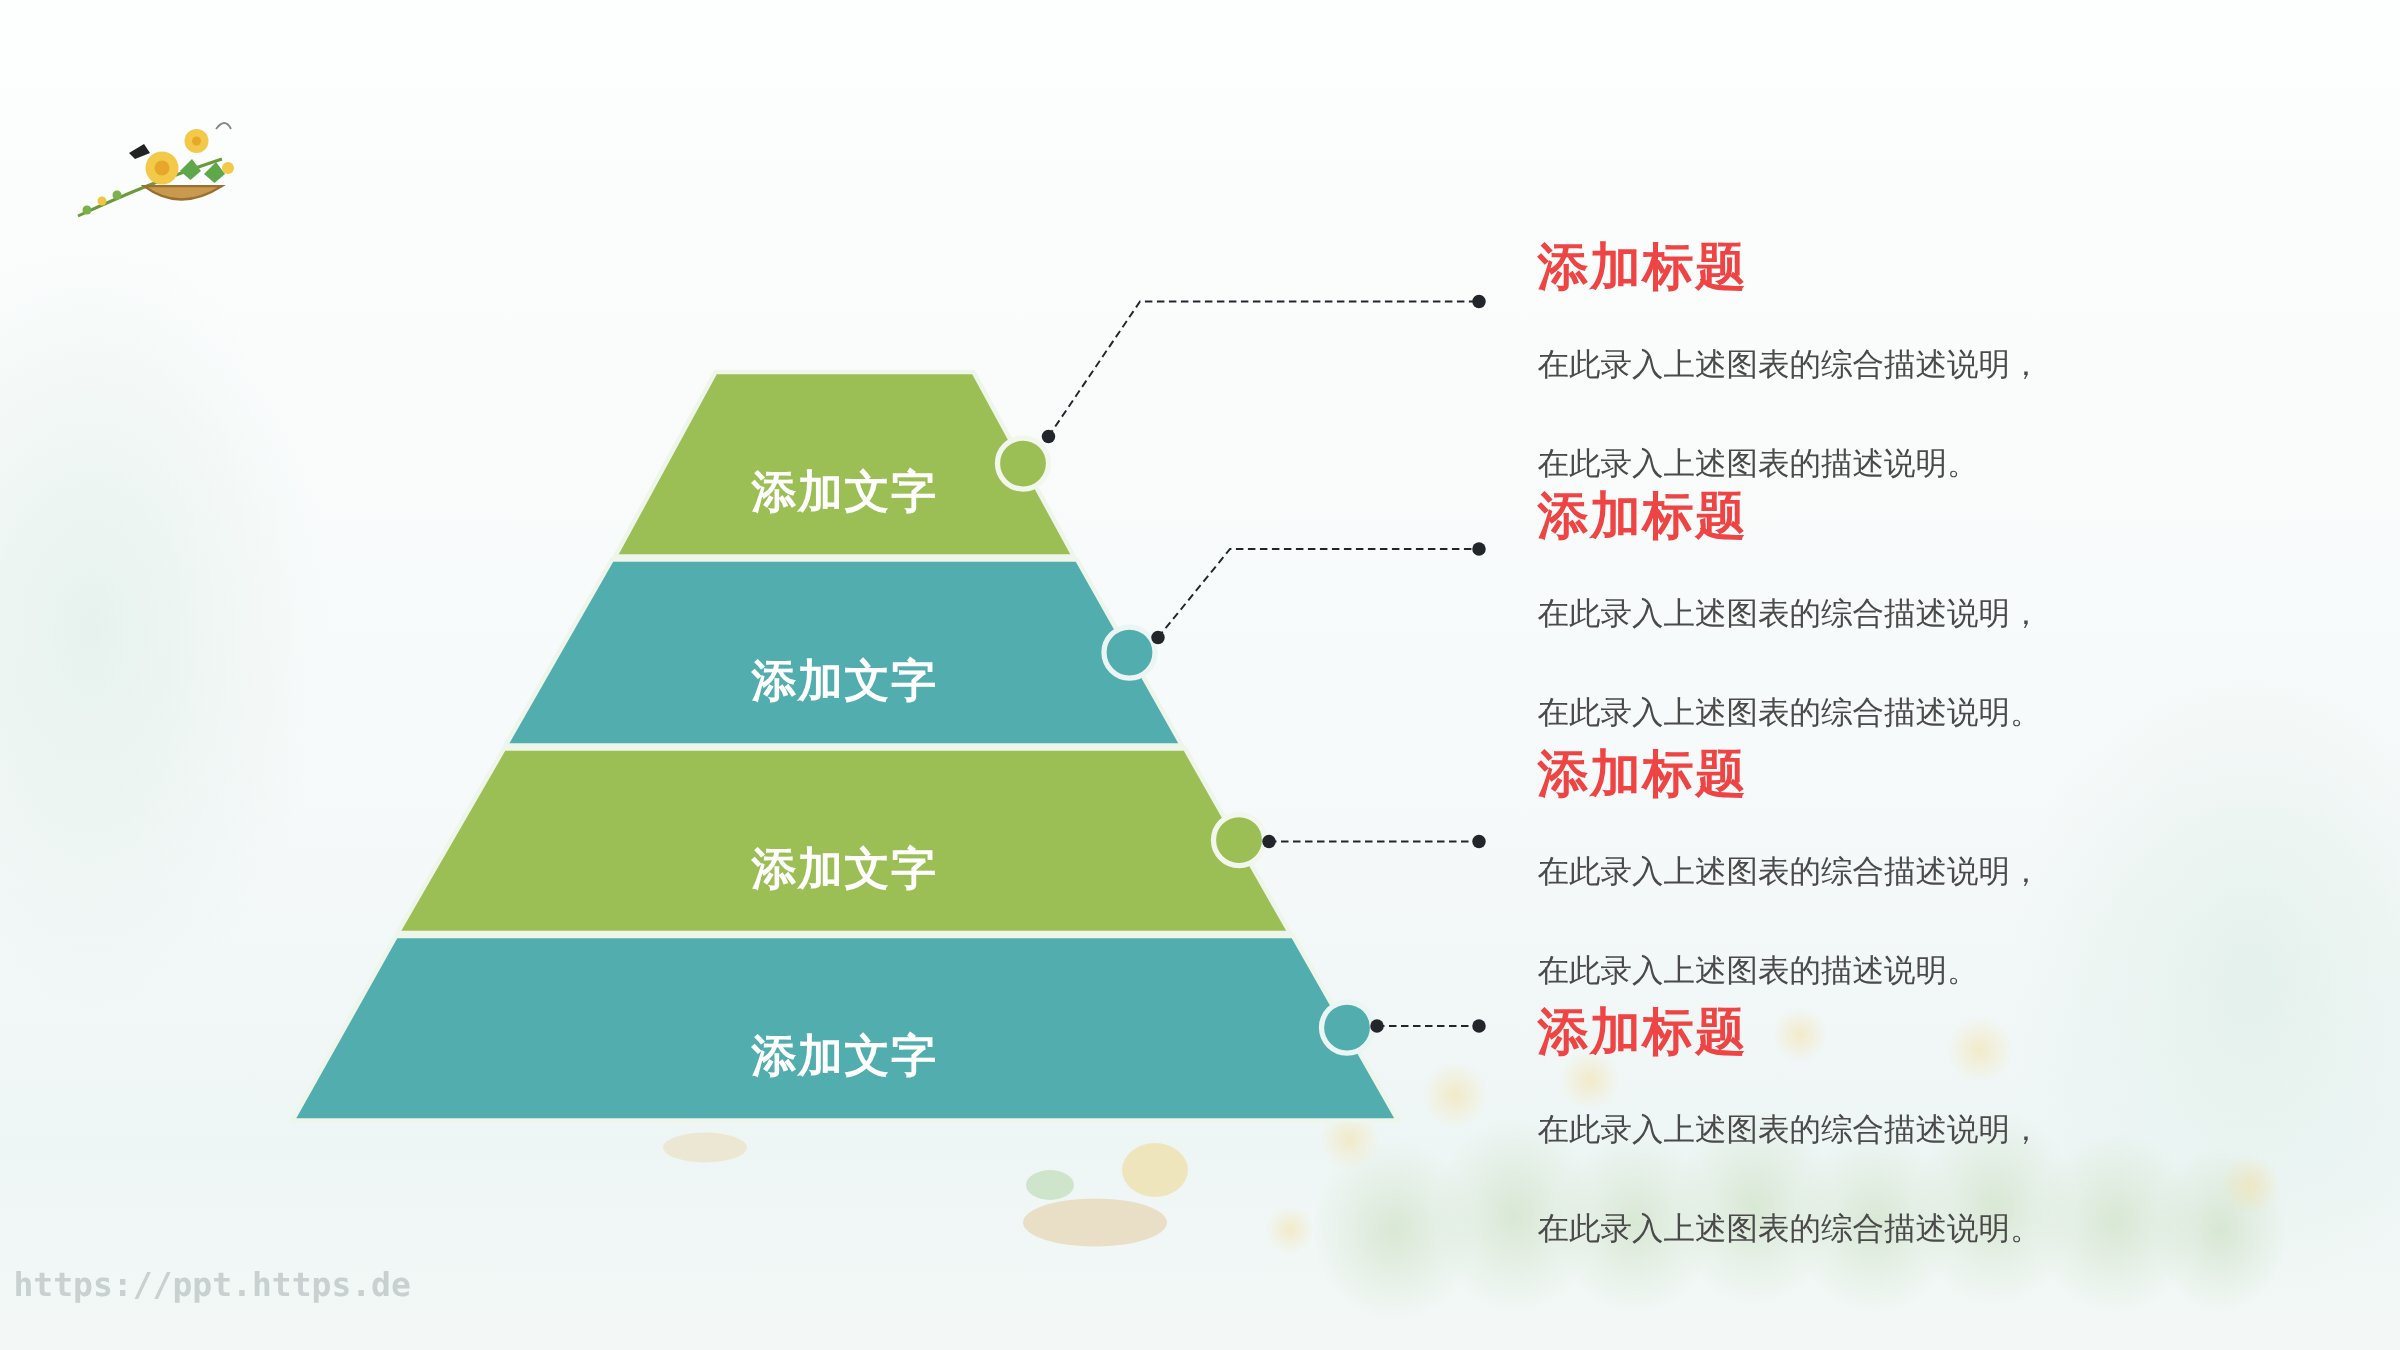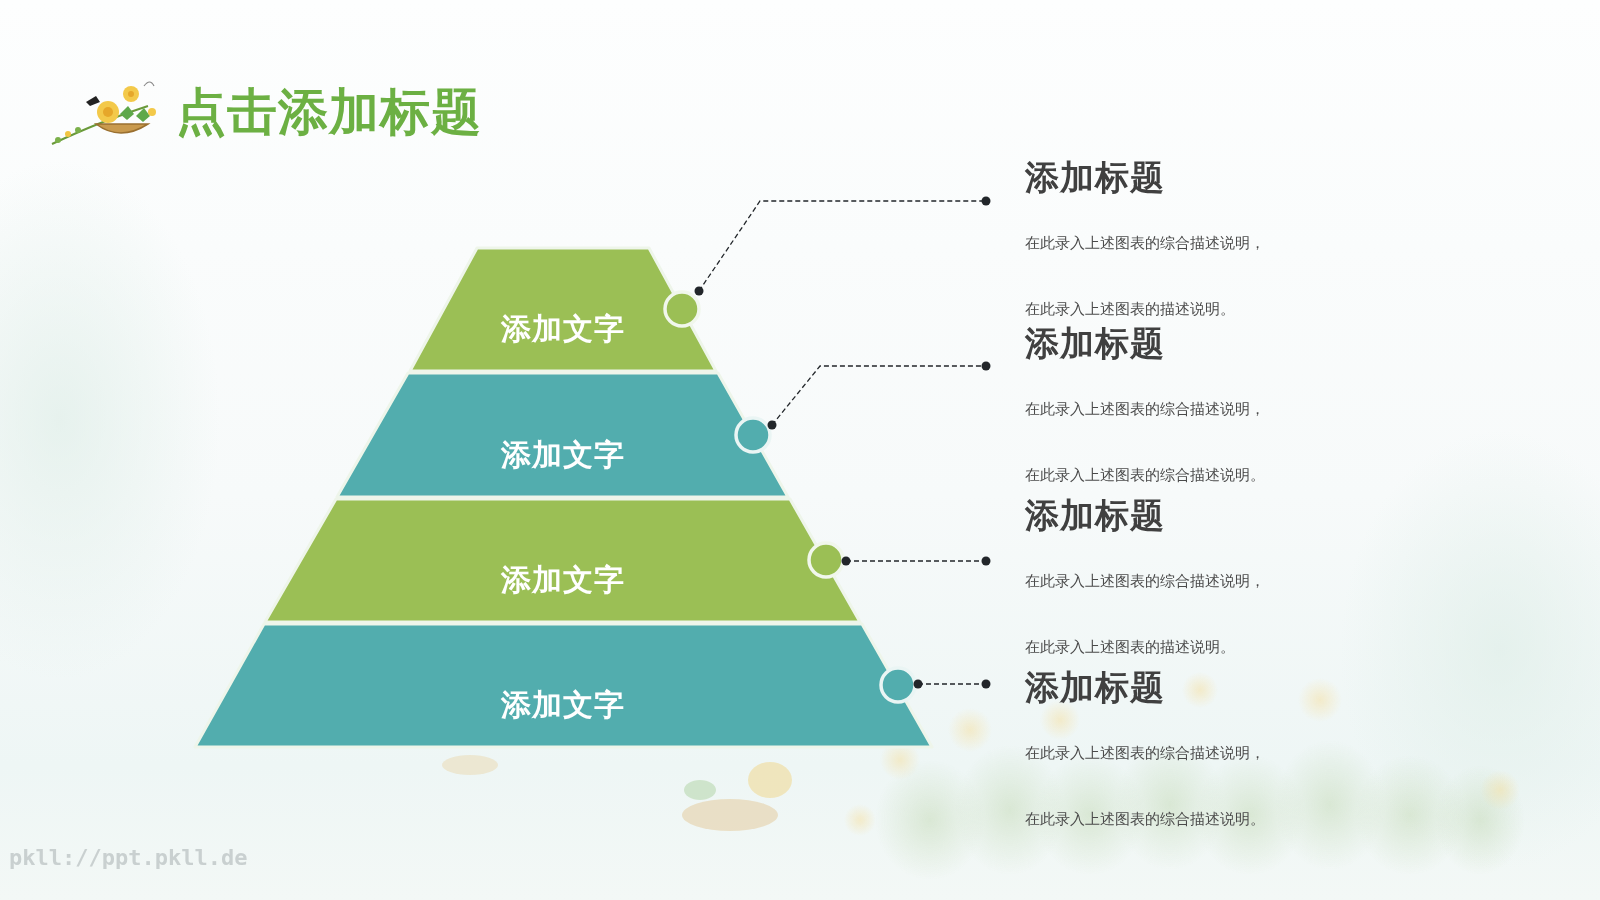--- a/index.html
+++ b/index.html
@@ -14,22 +14,22 @@
     .title-text {
       font-size: 50px; font-weight: bold; color: #6cb043; letter-spacing: 1px;
       margin-left: 8px; line-height: 1;
     }
     .diagram-svg { position: absolute; left: 0; top: 0; }
     .tier-label {
       position: absolute; color: #ffffff; font-weight: bold; font-size: 30px;
       width: 200px; text-align: center; line-height: 1; letter-spacing: 1px; margin-top: 20px;
     }
     .info-block { position: absolute; left: 1025px; width: 420px; }
-    .info-title { font-size: 34px; font-weight: bold; color: #404040; line-height: 1; margin-bottom: 12px; letter-spacing: 1px; font-family: Liberation Serif, serif; }
-    .info-line { font-size: 15px; color: #4a4a4a; line-height: 36px; white-space: nowrap; margin-top: 30px; }
+    .info-title { font-size: 34px; font-weight: bold; color: #ef4444; line-height: 1; margin-bottom: 12px; letter-spacing: 1px; }
+    .info-line { font-size: 21px; color: #4a4a4a; line-height: 36px; white-space: nowrap; margin-top: 30px; }
     .watermark {
       position: absolute; left: 9px; top: 845px; font-size: 22px; font-weight: bold;
       color: #c9d0d0; font-family: "DejaVu Sans Mono", monospace; letter-spacing: 0px;
     }
   </style>
 </head>
 <body>
 
 <div class="slide">
 
@@ -87,21 +87,20 @@
       <circle cx="60" cy="40" r="11" fill="#f3c94a"></circle>
       <circle cx="60" cy="40" r="5" fill="#e6a72a"></circle>
       <circle cx="83" cy="22" r="8" fill="#f3c94a"></circle>
       <circle cx="83" cy="22" r="3" fill="#e6a72a"></circle>
       <path d="M72 42 l8 -8 l6 8 l-7 6 z" fill="#5ea84a"></path>
       <path d="M88 44 l8 -8 l6 8 l-7 6 z" fill="#5ea84a"></path>
       <circle cx="104" cy="40" r="4" fill="#f3c94a"></circle>
       <path d="M38 30 l10 -6 l4 6 l-10 4 z" fill="#222"></path>
       <path d="M96 14 q6 -8 10 0" stroke="#888" fill="none" stroke-width="1.2"></path>
     </svg>
-    <div class="title-text">点击添加标题</div>
   </div>
 
   <svg class="diagram-svg" width="1600" height="900" viewBox="0 0 1600 900">
     <g stroke="#eef5ea" stroke-width="3" stroke-linejoin="round">
       <polygon points="477,248 649,248 716,371 410,371" fill="#9bbf55"></polygon>
       <polygon points="408,373 718,373 788,497 337,497" fill="#52adae"></polygon>
       <polygon points="336,499 790,499 860,622 265,622" fill="#9bbf55"></polygon>
       <polygon points="264,624 862,624 932,747 195,747" fill="#52adae"></polygon>
     </g>
 
@@ -147,14 +146,14 @@
     <div class="info-title">添加标题</div>
     <div class="info-line">在此录入上述图表的综合描述说明，</div>
     <div class="info-line">在此录入上述图表的描述说明。</div>
   </div>
   <div class="info-block" style="top:671px;">
     <div class="info-title">添加标题</div>
     <div class="info-line">在此录入上述图表的综合描述说明，</div>
     <div class="info-line">在此录入上述图表的综合描述说明。</div>
   </div>
 
-  <div class="watermark">pkll://ppt.pkll.de</div>
+  <div class="watermark">https://ppt.https.de</div>
 </div>
 
 </body></html>

